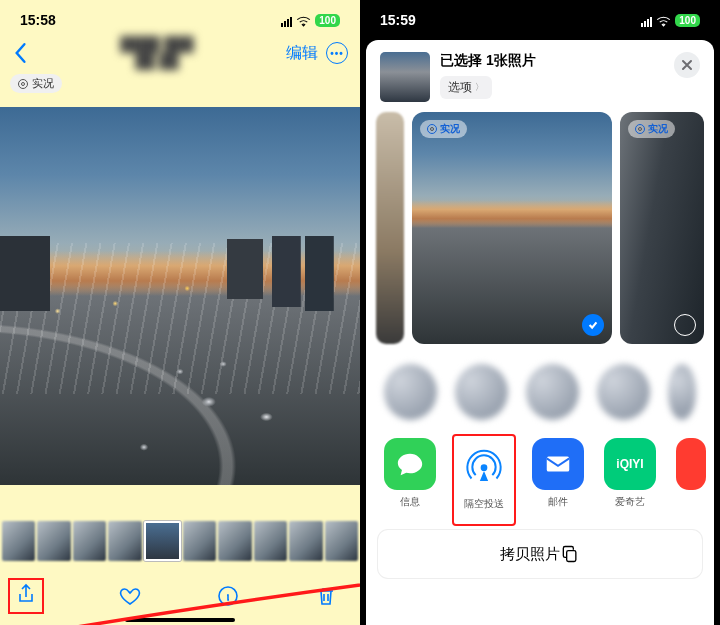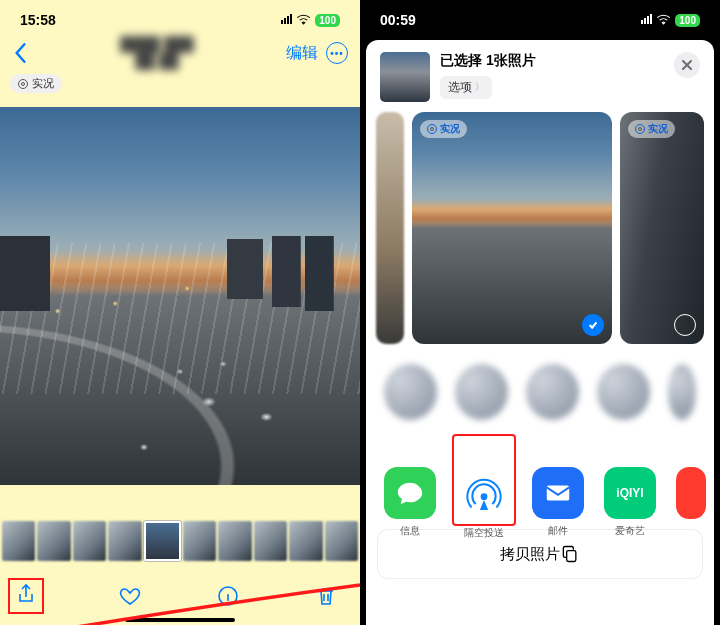--- a/index.html
+++ b/index.html
@@ -21,21 +21,21 @@
   
   .statusbar {
     height: 34px;
     display: flex;
     align-items: center;
     justify-content: space-between;
     padding: 6px 20px 0 20px;
     font-size: 14px;
     font-weight: 600;
   }
-  .status-right { display: flex; align-items: flex-start; gap: 4px; }
+  .status-right { display: flex; align-items: flex-end; gap: 4px; }
   .signal { display: flex; align-items: flex-end; gap: 1px; }
   .signal span { width: 2px; background:#000; }
   .signal span:nth-child(1){height:4px;}
   .signal span:nth-child(2){height:6px;}
   .signal span:nth-child(3){height:8px;}
   .signal span:nth-child(4){height:10px;}
   .wifi-icon { width: 15px; height: 11px; }
   .battery {
     background: #32d74b; color:#fff;
     font-size: 10px; font-weight:700;
@@ -241,21 +241,20 @@
   
   .apps{
     margin-top:10px; height:84px;
     display:flex; gap:20px; padding:0 18px;
   }
   .app{width:56px; text-align:center;}
   .app-icon{
     width:52px; height:52px; border-radius:13px;
     display:flex; align-items:center; justify-content:center;
     color:#fff;
-    margin-top:29px;
   }
   .app-label{font-size:10px; color:#555; margin-top:5px;}
   .app-airdrop{
     border:2px solid #ff1a1a; padding:4px; margin:-4px; border-radius:4px;
     width:64px;
   }
   .app-airdrop .app-icon{background:#fff;}
   .ic-msg{background:#30d158;}
   .ic-mail{background:#1f6ef7;}
   .ic-iqiyi{background:#00cc7a; font-weight:800; font-size:12px;}
@@ -352,21 +351,21 @@
       <path d="M0 0L9 3L0 6z" fill="#ff1a1a"></path>
         </marker>
       </defs>
     <path d="M5 28 Q 200 -5 418 -32" stroke="#ff1a1a" stroke-width="3.5" fill="none" marker-end="url(#ah)" transform="translate(0,40)"></path>
   </svg>
 </div>
 
 <div class="phone white-statusbar">
   <div class="sheet-bg">
     <div class="statusbar">
-      <span>00:59</span>
+      <span>15:59</span>
       <div class="status-right">
         <div class="signal">
             <span></span>
             <span></span>
             <span></span>
             <span></span>
           </div>
         <svg class="wifi-icon" viewBox="0 0 24 16">
           <path d="M12 15l-2-2a3 3 0 014 0l-2 2z M6 9a9 9 0 0112 0 M2 5a15 15 0 0120 0" stroke="#fff" fill="none" stroke-width="1.8"></path>
         </svg>

